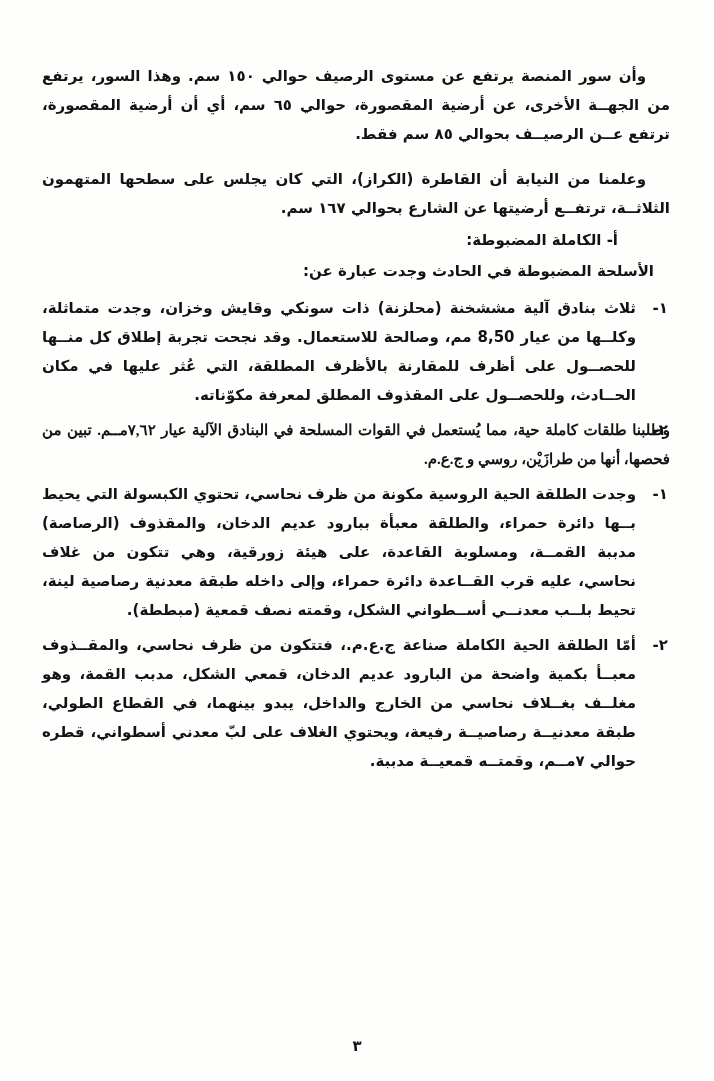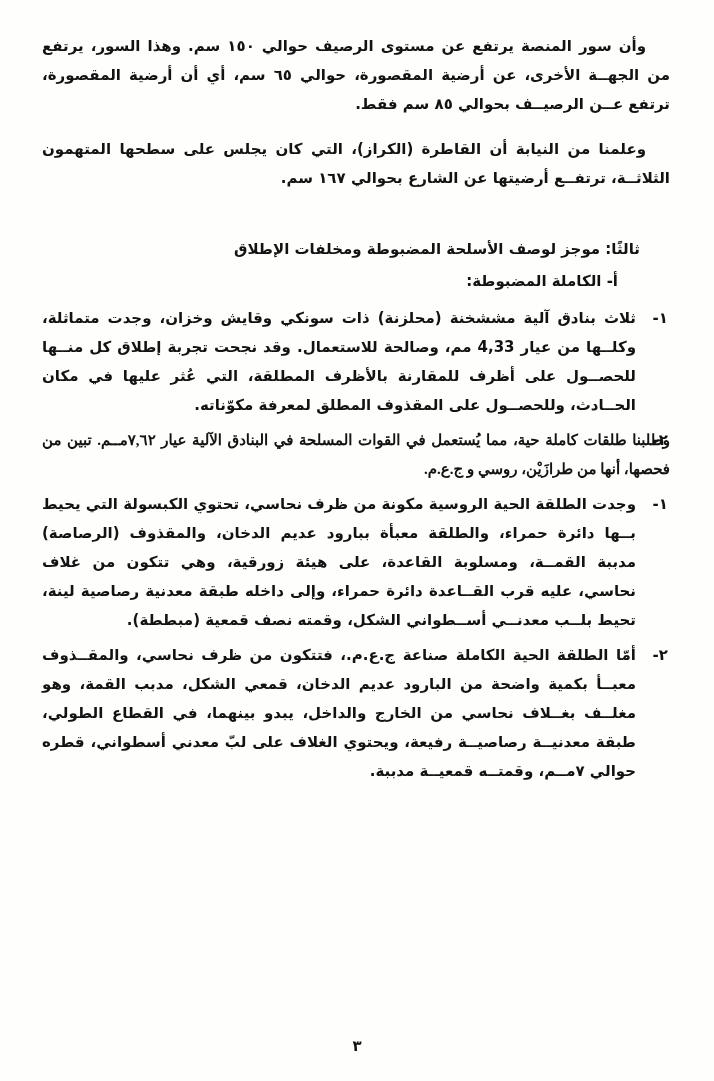--- a/index.html
+++ b/index.html
@@ -8,21 +8,21 @@
     height: 1081px;
     overflow: hidden;
     background: #fefefc;
     color: #131313;
     font-family: "DejaVu Sans", sans-serif;
   }
   .page {
     position: relative;
     width: 714px;
     height: 1081px;
-    padding: 32px 44px 0 42px;
+    padding: 62px 44px 0 42px;
     direction: rtl;
     font-weight: bold;
     font-size: 15px;
     line-height: 29px;
   }
   .para { text-align: justify; }
   .first-line-indent { text-indent: 24px; }
   .p-gap { margin-top: 16px; }
   .heading-third { margin-top: 42px; margin-right: 30px; }
   .heading-sub-a { margin-top: 3px; margin-right: 52px; }
@@ -52,28 +52,28 @@
 </style>
 </head>
 <body>
 
 <div class="page">
 
   <p class="para first-line-indent">وأن سور المنصة يرتفع عن مستوى الرصيف حوالي ١٥٠ سم. وهذا السور، يرتفع من الجهــة الأخرى، عن أرضية المقصورة، حوالي ٦٥ سم، أي أن أرضية المقصورة، ترتفع عــن الرصيــف بحوالي ٨٥ سم فقط.</p>
 
   <p class="para first-line-indent p-gap">وعلمنا من النيابة أن القاطرة (الكراز)، التي كان يجلس على سطحها المتهمون الثلاثــة، ترتفــع أرضيتها عن الشارع بحوالي ١٦٧ سم.</p>
 
-  <div class="heading-third">ثالثًا: موجز لوصف الأسلحة المضبوطة ومخلفات الإطلاق</div>
 
   <div class="heading-sub-a">أ- الكاملة المضبوطة:</div>
 
+  <div class="lead-a">الأسلحة المضبوطة في الحادث وجدت عبارة عن:</div>
 
   <div class="list-item gap-8">
     <span class="num">١-</span>
-    <span>ثلاث بنادق آلية مششخنة (محلزنة) ذات سونكي وقايش وخزان، وجدت متماثلة، وكلــها من عيار 4,33 مم، وصالحة للاستعمال. وقد نجحت تجربة إطلاق كل منــها للحصــول على أظرف للمقارنة بالأظرف المطلقة، التي عُثر عليها في مكان الحــادث، وللحصــول على المقذوف المطلق لمعرفة مكوّناته.</span>
+    <span>ثلاث بنادق آلية مششخنة (محلزنة) ذات سونكي وقايش وخزان، وجدت متماثلة، وكلــها من عيار 8,50 مم، وصالحة للاستعمال. وقد نجحت تجربة إطلاق كل منــها للحصــول على أظرف للمقارنة بالأظرف المطلقة، التي عُثر عليها في مكان الحــادث، وللحصــول على المقذوف المطلق لمعرفة مكوّناته.</span>
   </div>
 
   <div class="list-item gap-6">
     <span class="num">٢-</span>
   </div>
 
 
   <p class="lead-b">وطلبنا طلقات كاملة حية، مما يُستعمل في القوات المسلحة في البنادق الآلية عيار ٧,٦٢مــم. تبين من فحصها، أنها من طرازَيْن، روسي و ج.ع.م.</p>
 
   <div class="list-item gap-6">

